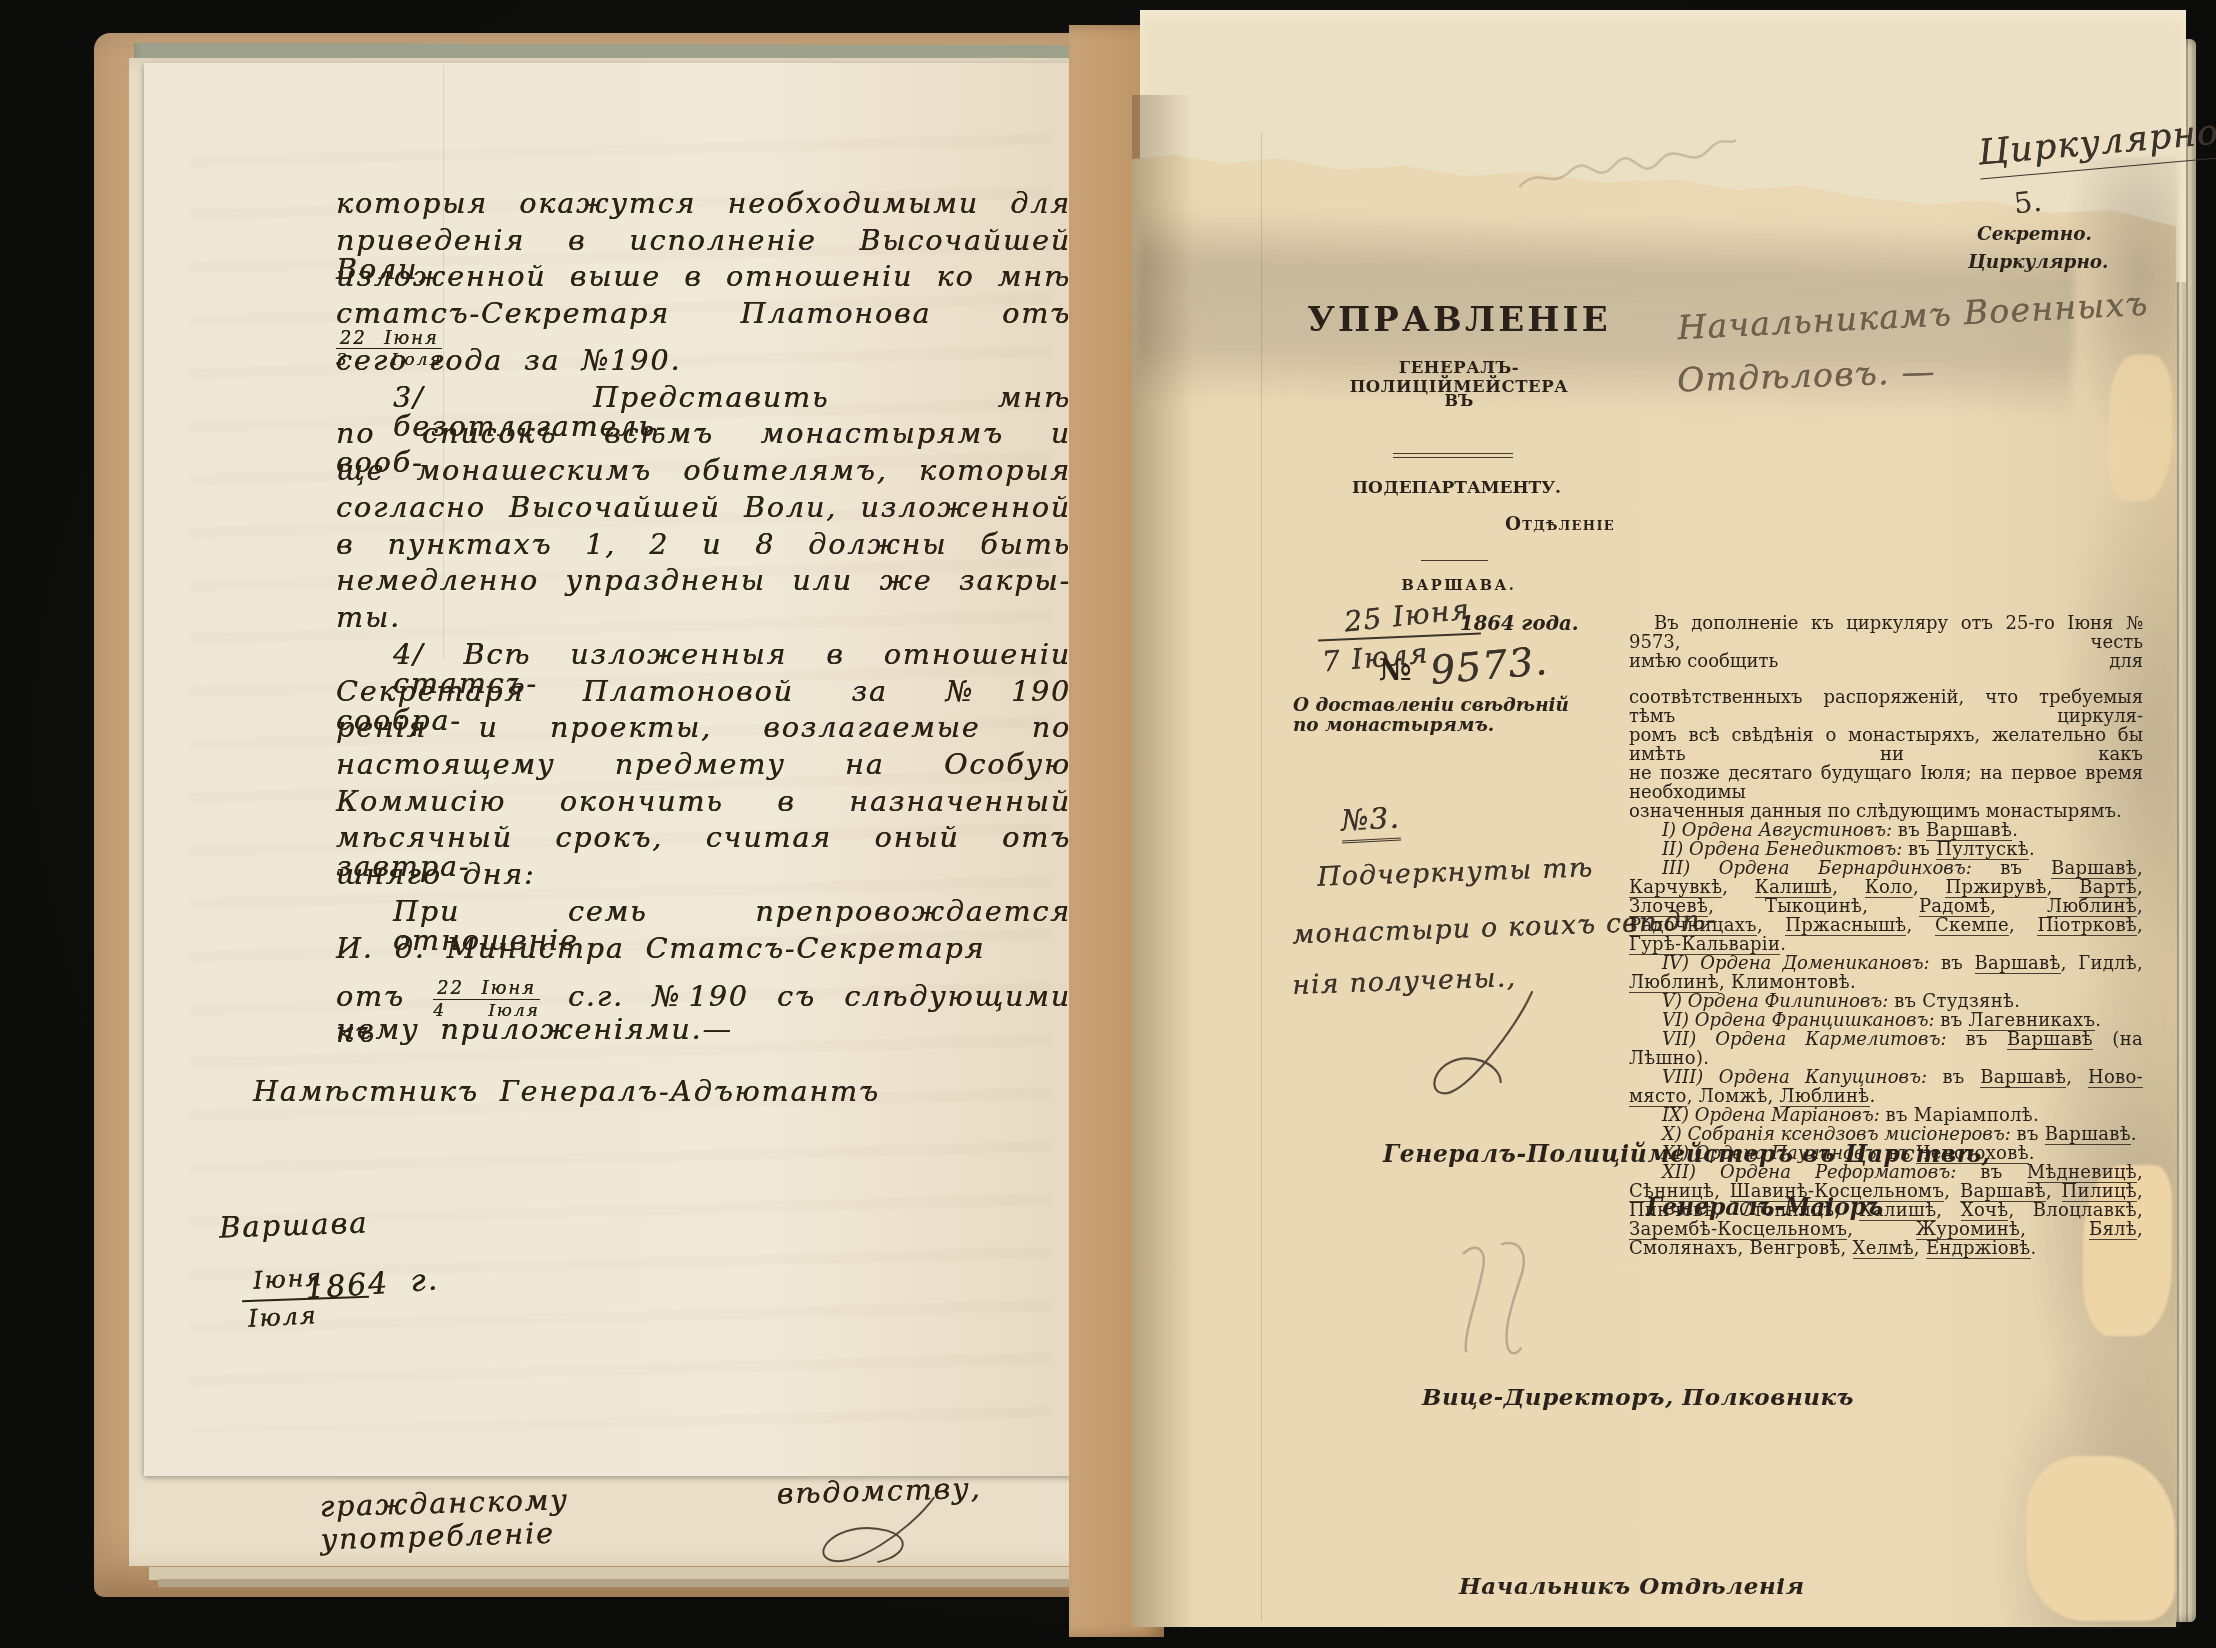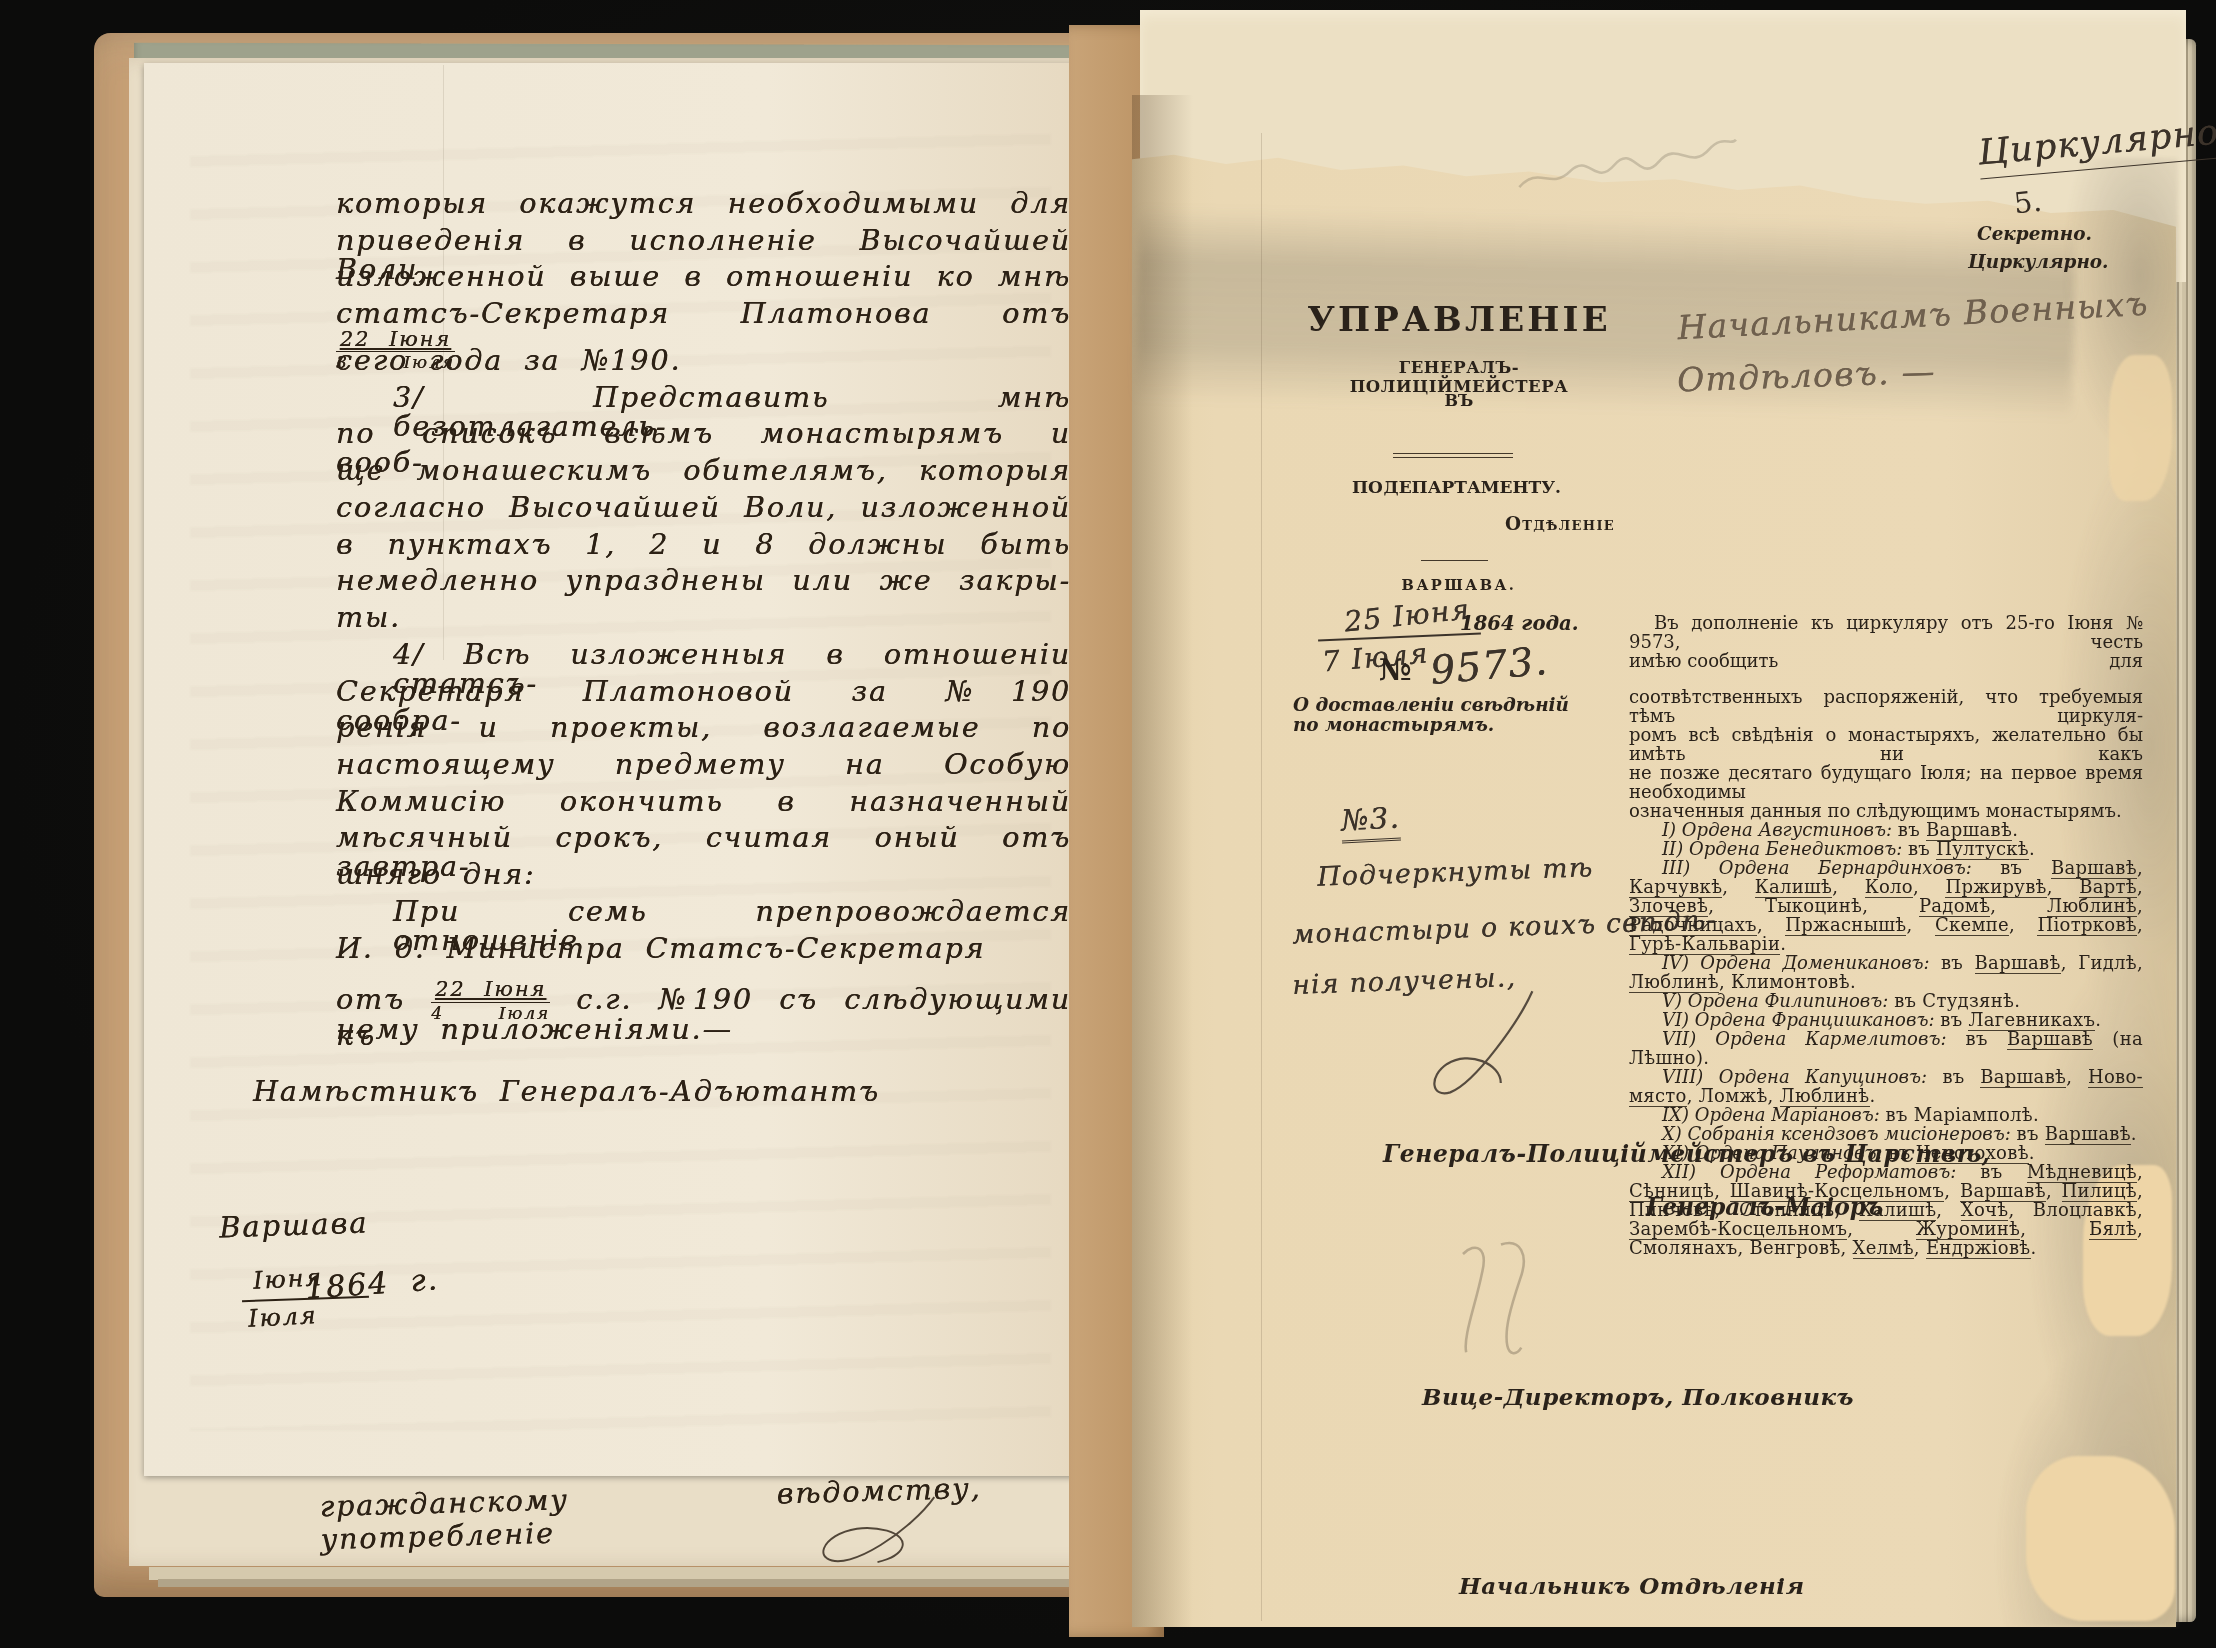--- a/index.html
+++ b/index.html
@@ -25,21 +25,21 @@
     filter:blur(1.3px);}
   .edge1{left:149px;top:1567px;width:969px;height:12.7px;background:#d5c9ad;}
   .edge2{left:158px;top:1579px;width:950px;height:7.6px;background:#b1a489;}
 
   
   .hw{font-style:italic;color:#2c2115;letter-spacing:1.9px;word-spacing:10px;
       text-shadow:0.3px 0 0 currentColor;}
   .hw-line{position:absolute;font-size:28.5px;line-height:1;white-space:nowrap;}
   .hw-just{white-space:normal;text-align:justify;text-align-last:justify;}
   .frac{display:inline-block;text-align:center;vertical-align:-10px;line-height:1;}
-  .frac .ft{display:block;font-size:21px;border-bottom:1.3px solid currentColor;padding:0 3.8px 1.9px;text-decoration:underline;}
+  .frac .ft{display:block;font-size:18px;border-bottom:1.3px solid currentColor;padding:0 3.8px 1.9px;}
   .frac .fb{display:block;font-size:17px;padding-top:1.9px;}
 
   
   .folder-mid{left:1069px;top:25px;width:95px;height:1612px;
     background:linear-gradient(90deg,#c9a478 0%,#c19a6c 55%,#b98f61 100%);
     box-shadow:inset -8.9px 0 14px rgba(70,45,20,.35);}
   .fore-edge{left:2154px;top:39px;width:42px;height:1583px;border-radius:0 6.3px 6.3px 0;
     background:repeating-linear-gradient(90deg,#cfc3a6 0 3.8px,#a89c82 3.8px 5.7px,#ded2b5 5.7px 9.5px);
     box-shadow:inset 0 0 11.4px rgba(0,0,0,.4);}
   .right-back-sheet{left:1140px;top:10px;width:1046px;height:272px;background:#ece0c4;

